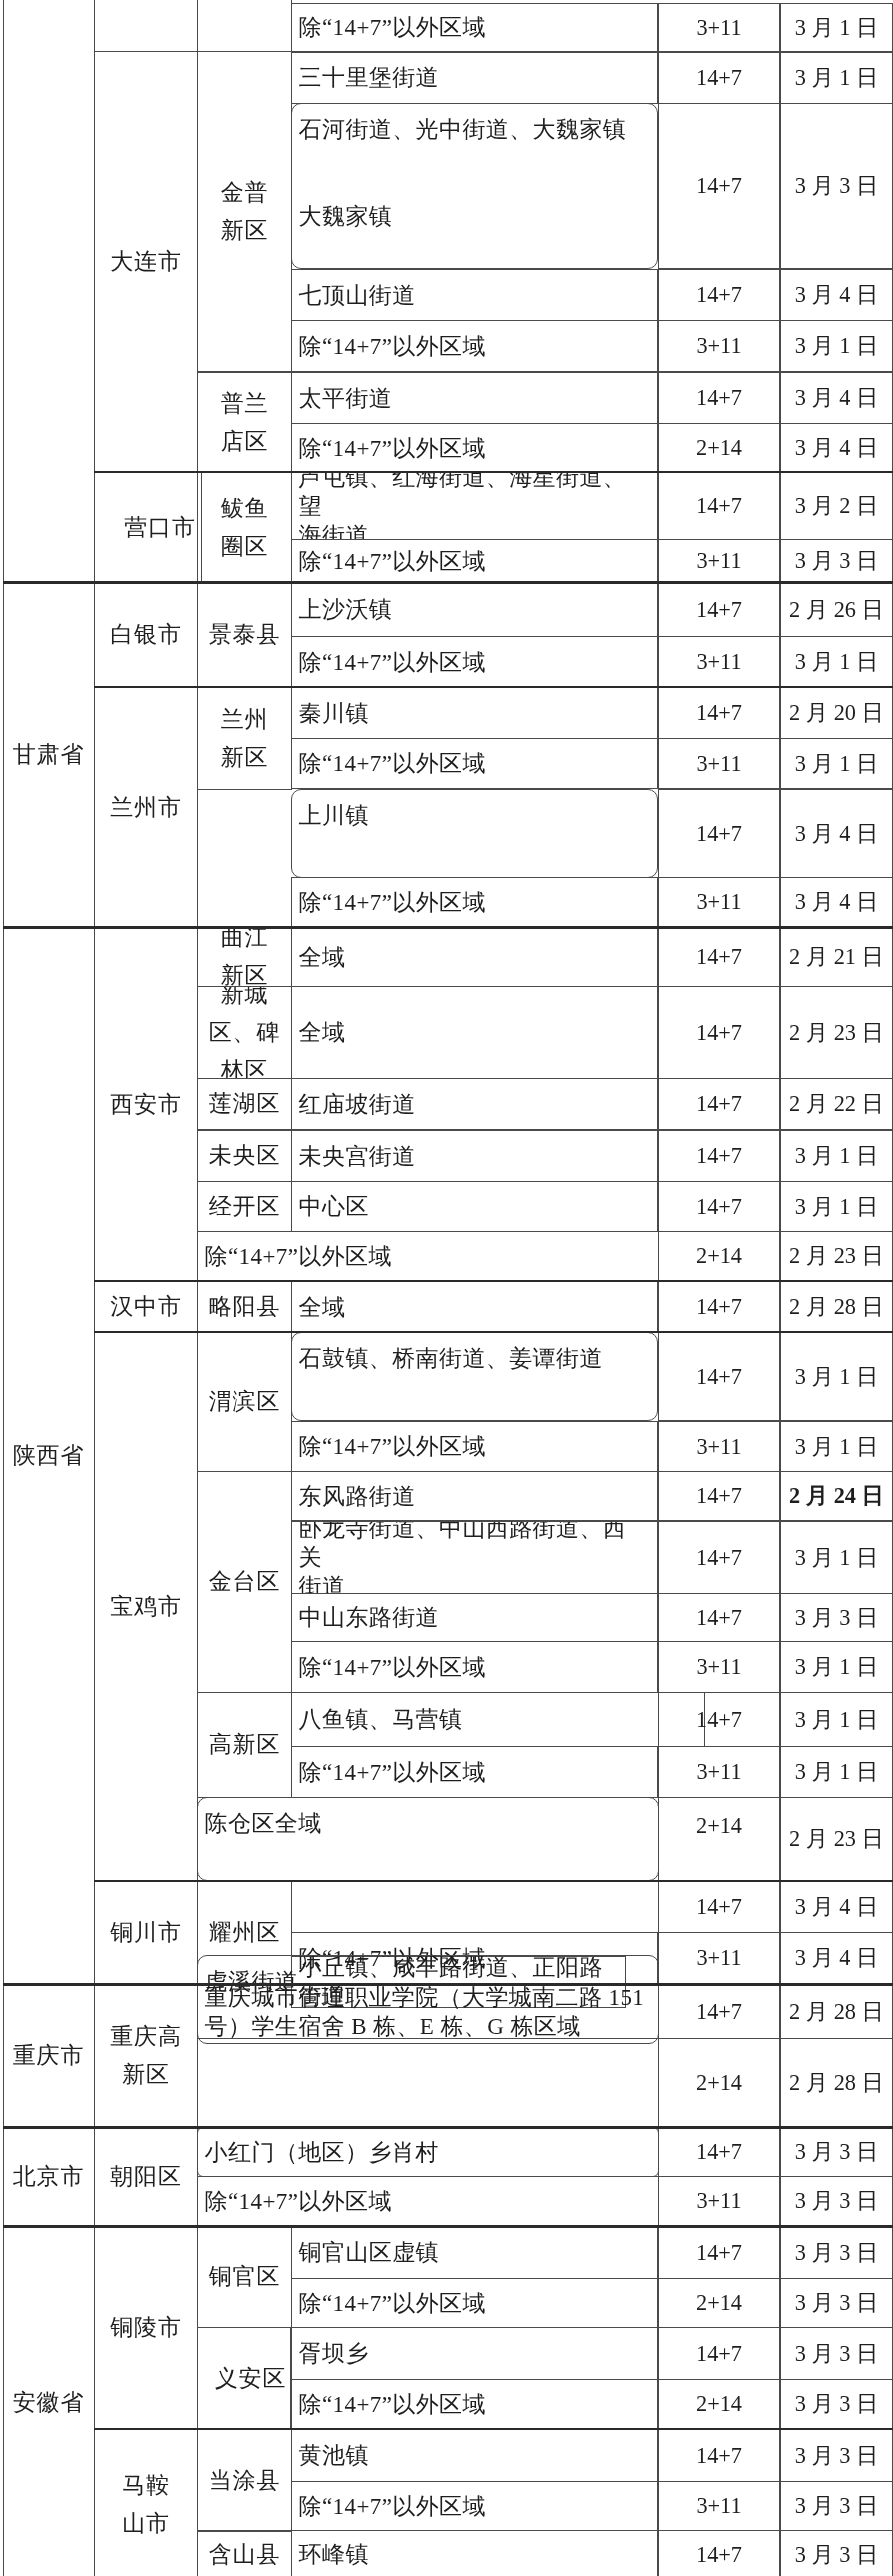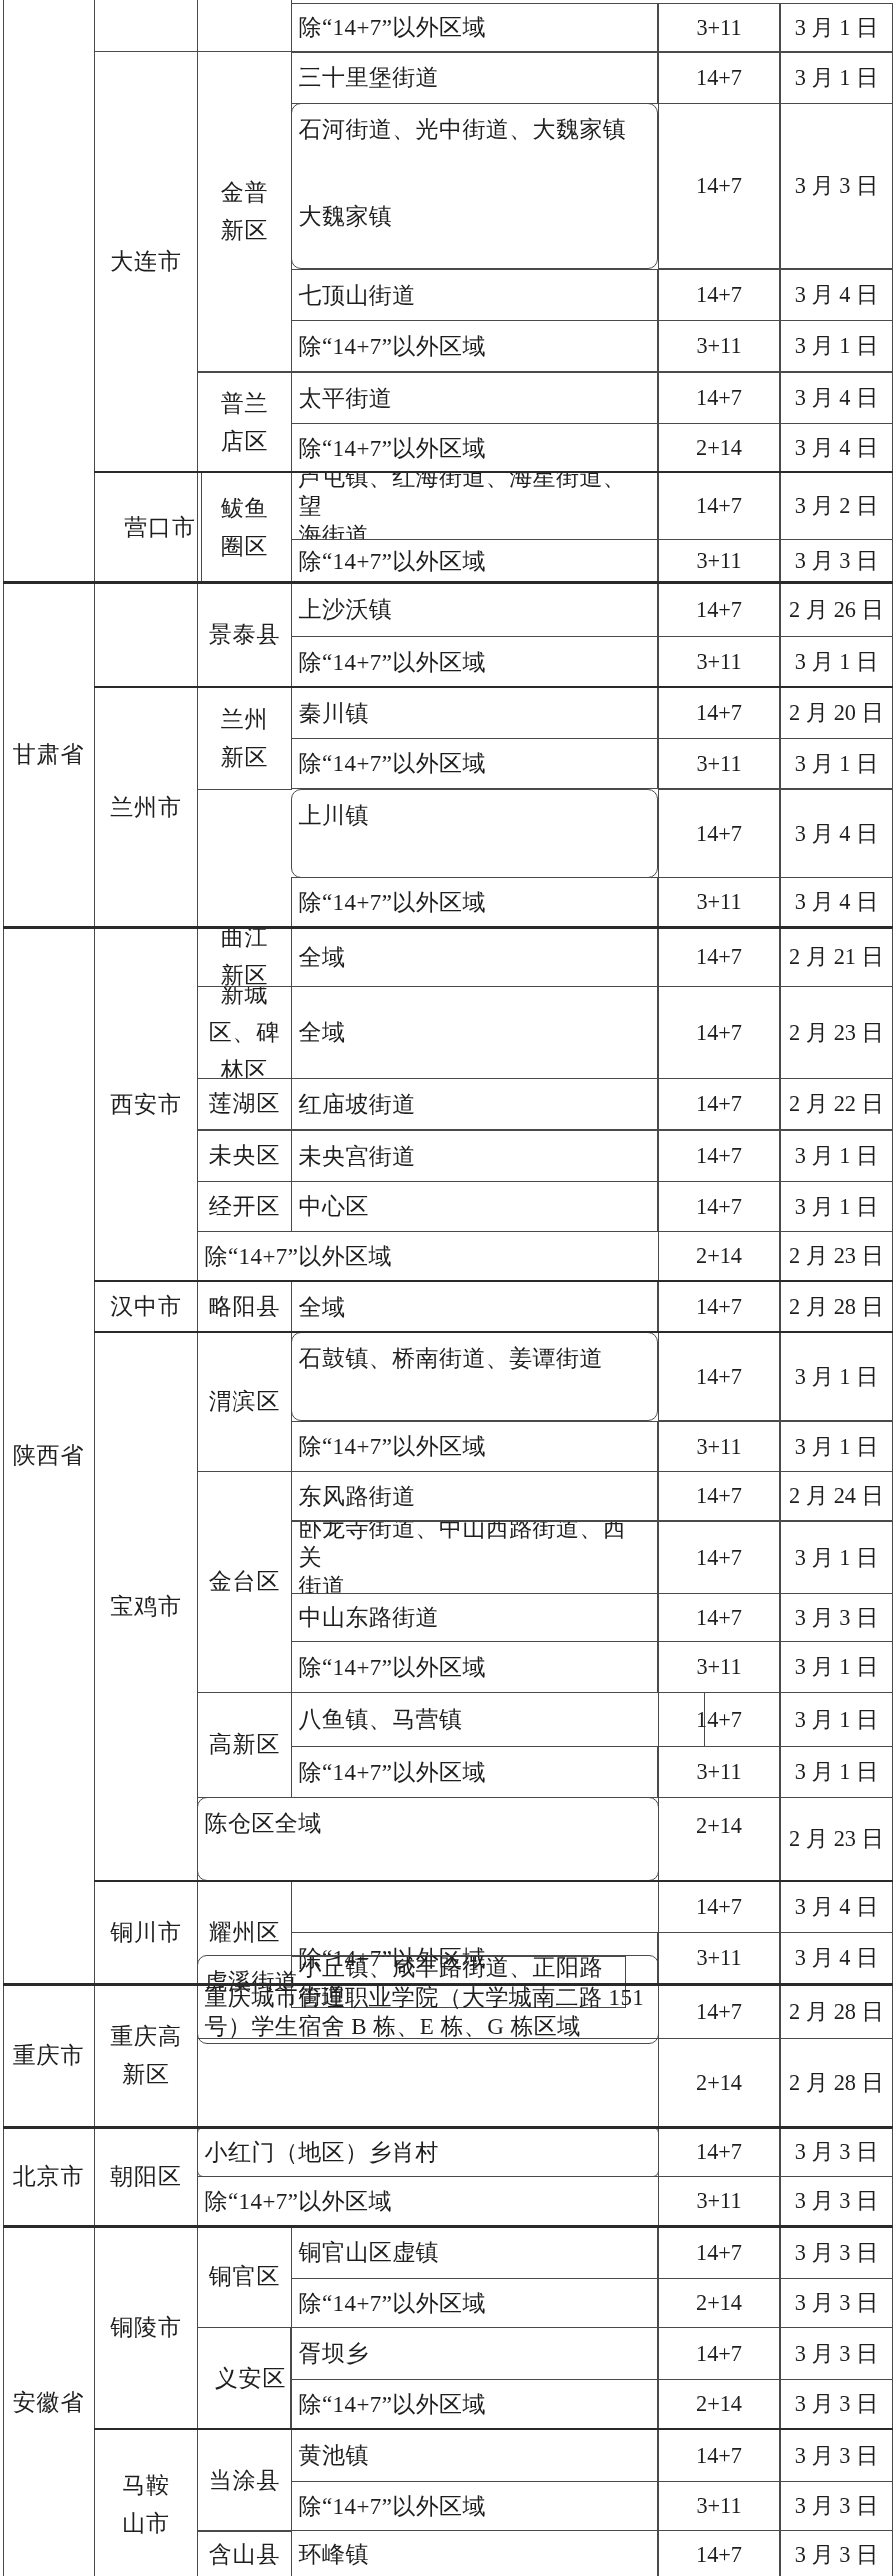--- a/index.html
+++ b/index.html
@@ -32,20 +32,21 @@
 <div id="table-canvas" style="--bg: #ffffff; --bc: #4a4a4a; --hbc: #2a2a2a; --txt: #1e1e1e;">
     <div class="cell label" style="left: 2.5px; top: -1.7px; width: 92px; height: 584px;"></div>
     <div class="cell label" style="left: 2.5px; top: 582px; width: 92px; height: 346px;">甘肃省</div>
     <div class="cell label" style="left: 2.5px; top: 927px; width: 92px; height: 1058px;">陕西省</div>
     <div class="cell label" style="left: 2.5px; top: 1984px; width: 92px; height: 144px;">重庆市</div>
     <div class="cell label" style="left: 2.5px; top: 2127px; width: 92px; height: 100px;">北京市</div>
     <div class="cell label" style="left: 2.5px; top: 2226px; width: 92px; height: 353px;">安徽省</div>
     <div class="cell label" style="left: 94px; top: -1.7px; width: 104px; height: 54px;"></div>
     <div class="cell label" style="left: 94px; top: 51px; width: 104px; height: 421px;">大连市</div>
     <div class="cell label" style="left: 94px; top: 472px; width: 108px; height: 111px; padding-left: 24px;">营口市</div>
+    <div class="cell label" style="left: 94px; top: 582px; width: 104px; height: 106px;">白银市</div>
     <div class="cell label" style="left: 94px; top: 687px; width: 104px; height: 241px;">兰州市</div>
     <div class="cell label" style="left: 94px; top: 927px; width: 104px; height: 355px;">西安市</div>
     <div class="cell label" style="left: 94px; top: 1281px; width: 104px; height: 52px;">汉中市</div>
     <div class="cell label" style="left: 94px; top: 1332px; width: 104px; height: 549px;">宝鸡市</div>
     <div class="cell label" style="left: 94px; top: 1881px; width: 104px; height: 103px;">铜川市</div>
     <div class="cell label" style="left: 94px; top: 1984px; width: 104px; height: 144px;">重庆高
 新区</div>
     <div class="cell label" style="left: 94px; top: 2127px; width: 104px; height: 100px;">朝阳区</div>
     <div class="cell label" style="left: 94px; top: 2226px; width: 104px; height: 204px;">铜陵市</div>
     <div class="cell label" style="left: 94px; top: 2429px; width: 104px; height: 151px;">马鞍
@@ -148,21 +149,21 @@
     <div class="cell policy" style="left: 658px; top: 1281px; width: 122px; height: 52px;">14+7</div>
     <div class="cell date" style="left: 780px; top: 1281px; width: 113px; height: 52px;">2 月 28 日</div>
     <div class="cell area vtop" style="left: 291px; top: 1332px; width: 367px; height: 89px;">石鼓镇、桥南街道、姜谭街道</div>
     <div class="cell policy" style="left: 658px; top: 1332px; width: 122px; height: 89px;">14+7</div>
     <div class="cell date" style="left: 780px; top: 1332px; width: 113px; height: 89px;">3 月 1 日</div>
     <div class="cell area" style="left: 291px; top: 1421px; width: 367px; height: 51px;">除“14+7”以外区域</div>
     <div class="cell policy" style="left: 658px; top: 1421px; width: 122px; height: 51px;">3+11</div>
     <div class="cell date" style="left: 780px; top: 1421px; width: 113px; height: 51px;">3 月 1 日</div>
     <div class="cell area" style="left: 291px; top: 1471px; width: 367px; height: 50px;">东风路街道</div>
     <div class="cell policy" style="left: 658px; top: 1471px; width: 122px; height: 50px;">14+7</div>
-    <div class="cell date" style="left: 780px; top: 1471px; width: 113px; height: 50px;">2 月 24 日</div>
+    <div class="cell date" style="left: 780px; top: 1471px; width: 113px; height: 50px; font-weight: bold;">2 月 24 日</div>
     <div class="cell area" style="left: 291px; top: 1521px; width: 367px; height: 73px;">卧龙寺街道、中山西路街道、西关
 街道</div>
     <div class="cell policy" style="left: 658px; top: 1521px; width: 122px; height: 73px;">14+7</div>
     <div class="cell date" style="left: 780px; top: 1521px; width: 113px; height: 73px;">3 月 1 日</div>
     <div class="cell area" style="left: 291px; top: 1593px; width: 367px; height: 49px;">中山东路街道</div>
     <div class="cell policy" style="left: 658px; top: 1593px; width: 122px; height: 49px;">14+7</div>
     <div class="cell date" style="left: 780px; top: 1593px; width: 113px; height: 49px;">3 月 3 日</div>
     <div class="cell area" style="left: 291px; top: 1641px; width: 367px; height: 52px;">除“14+7”以外区域</div>
     <div class="cell policy" style="left: 658px; top: 1641px; width: 122px; height: 52px;">3+11</div>
     <div class="cell date" style="left: 780px; top: 1641px; width: 113px; height: 52px;">3 月 1 日</div>

